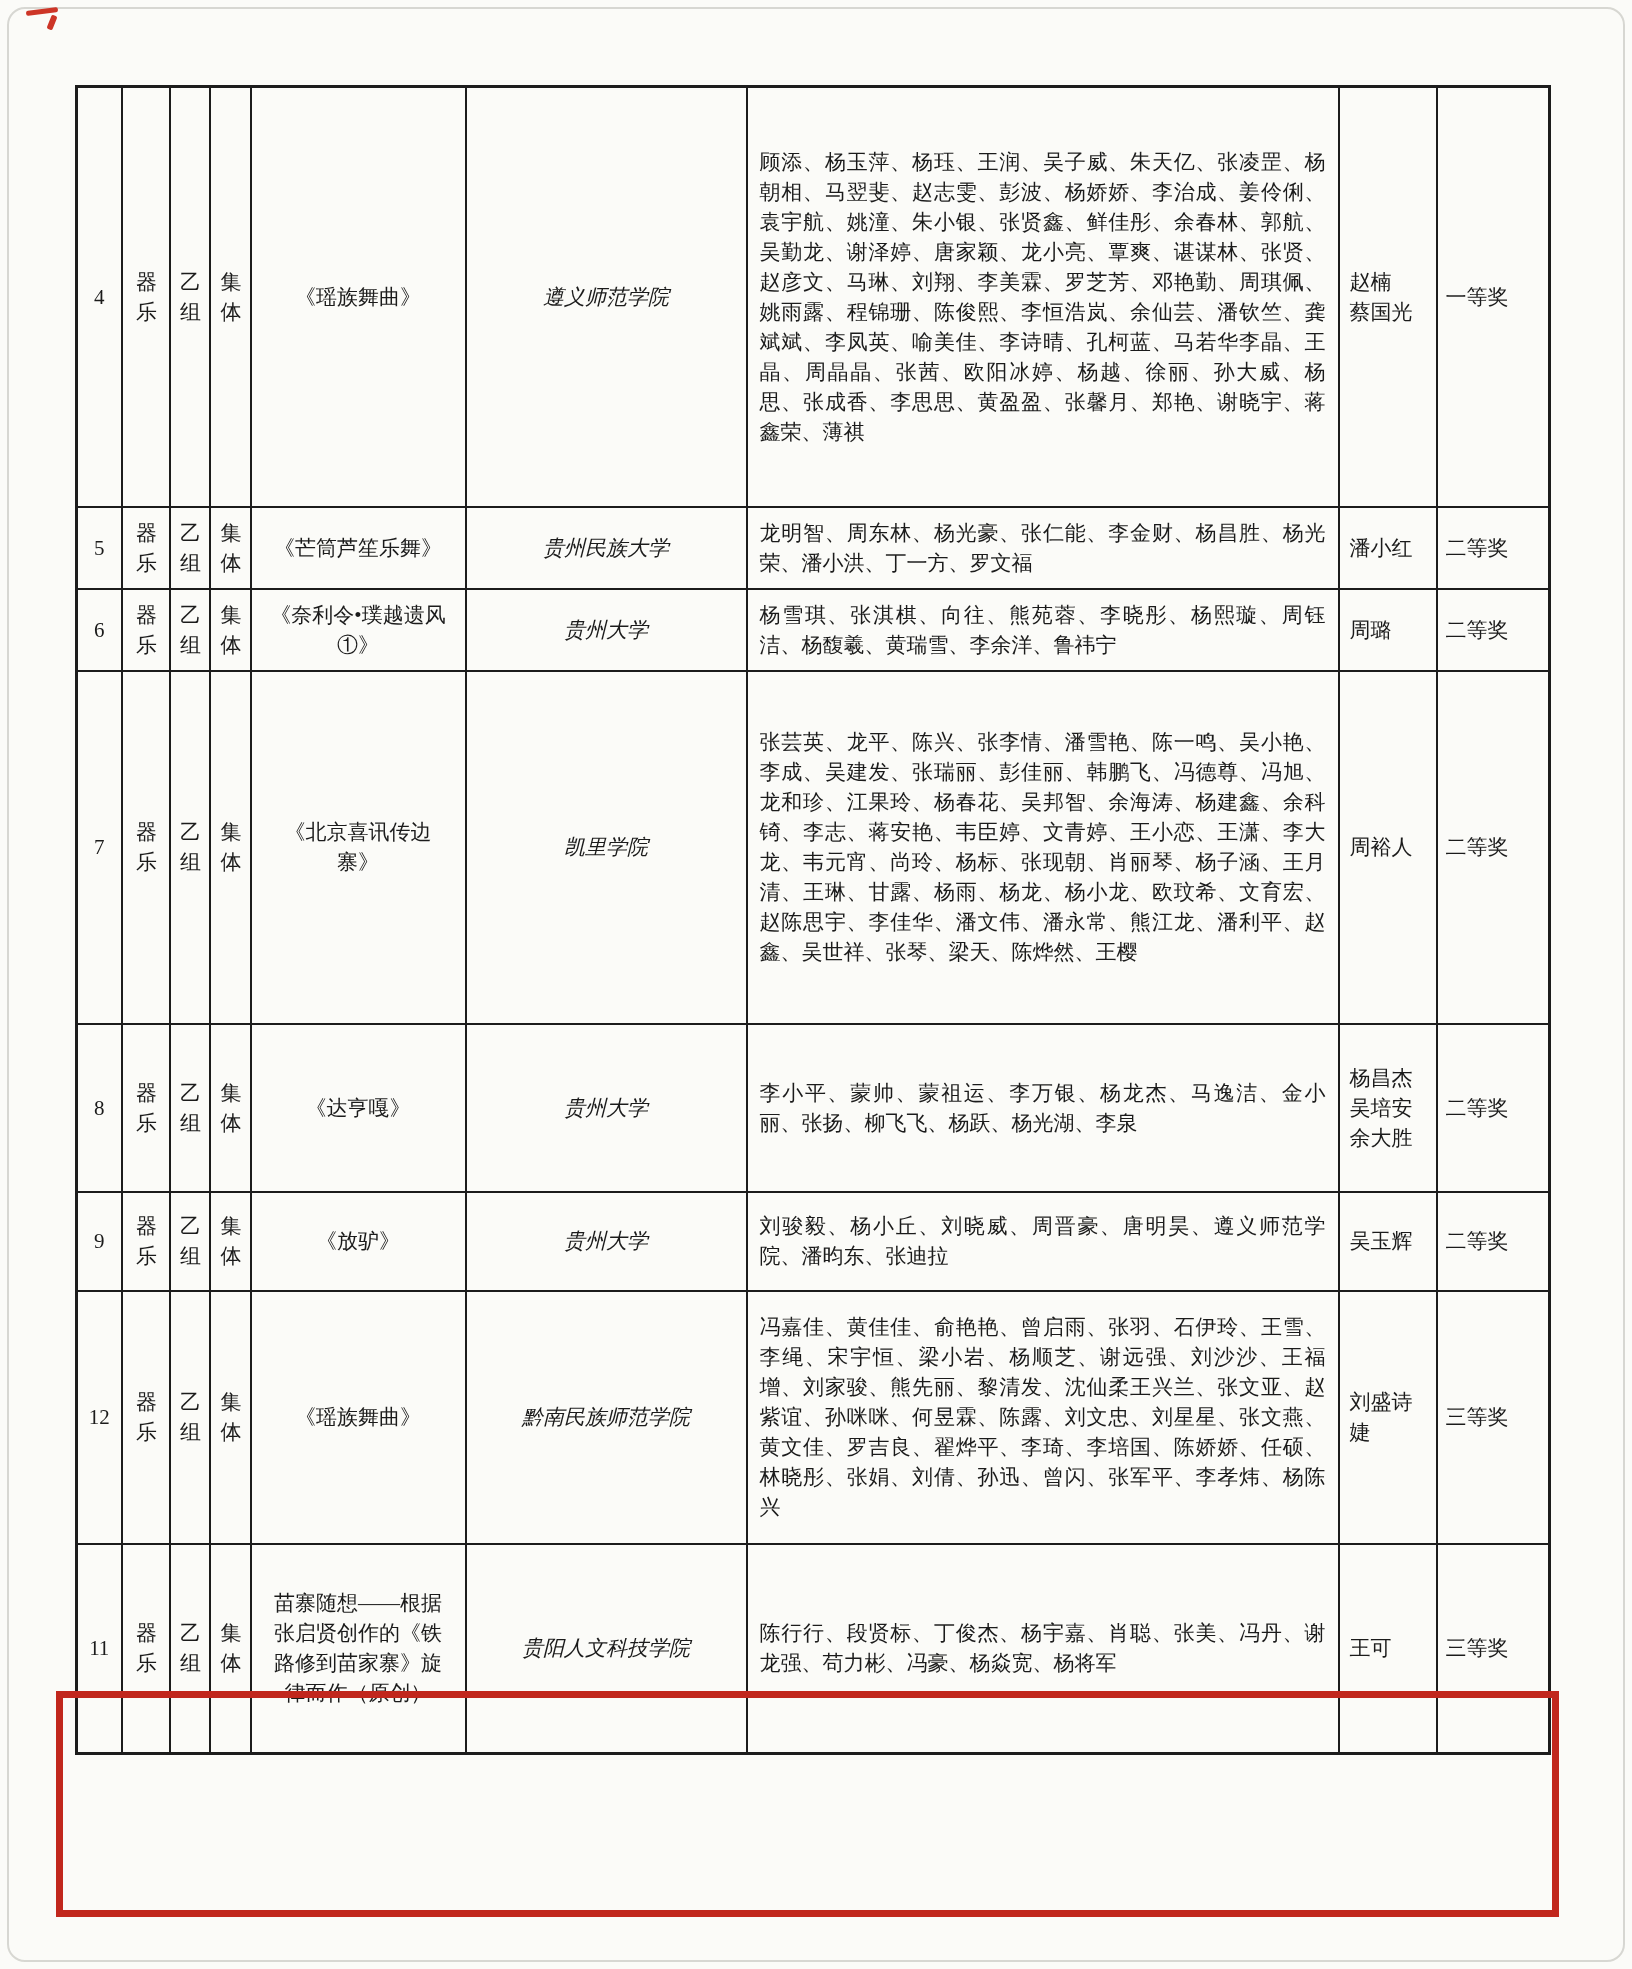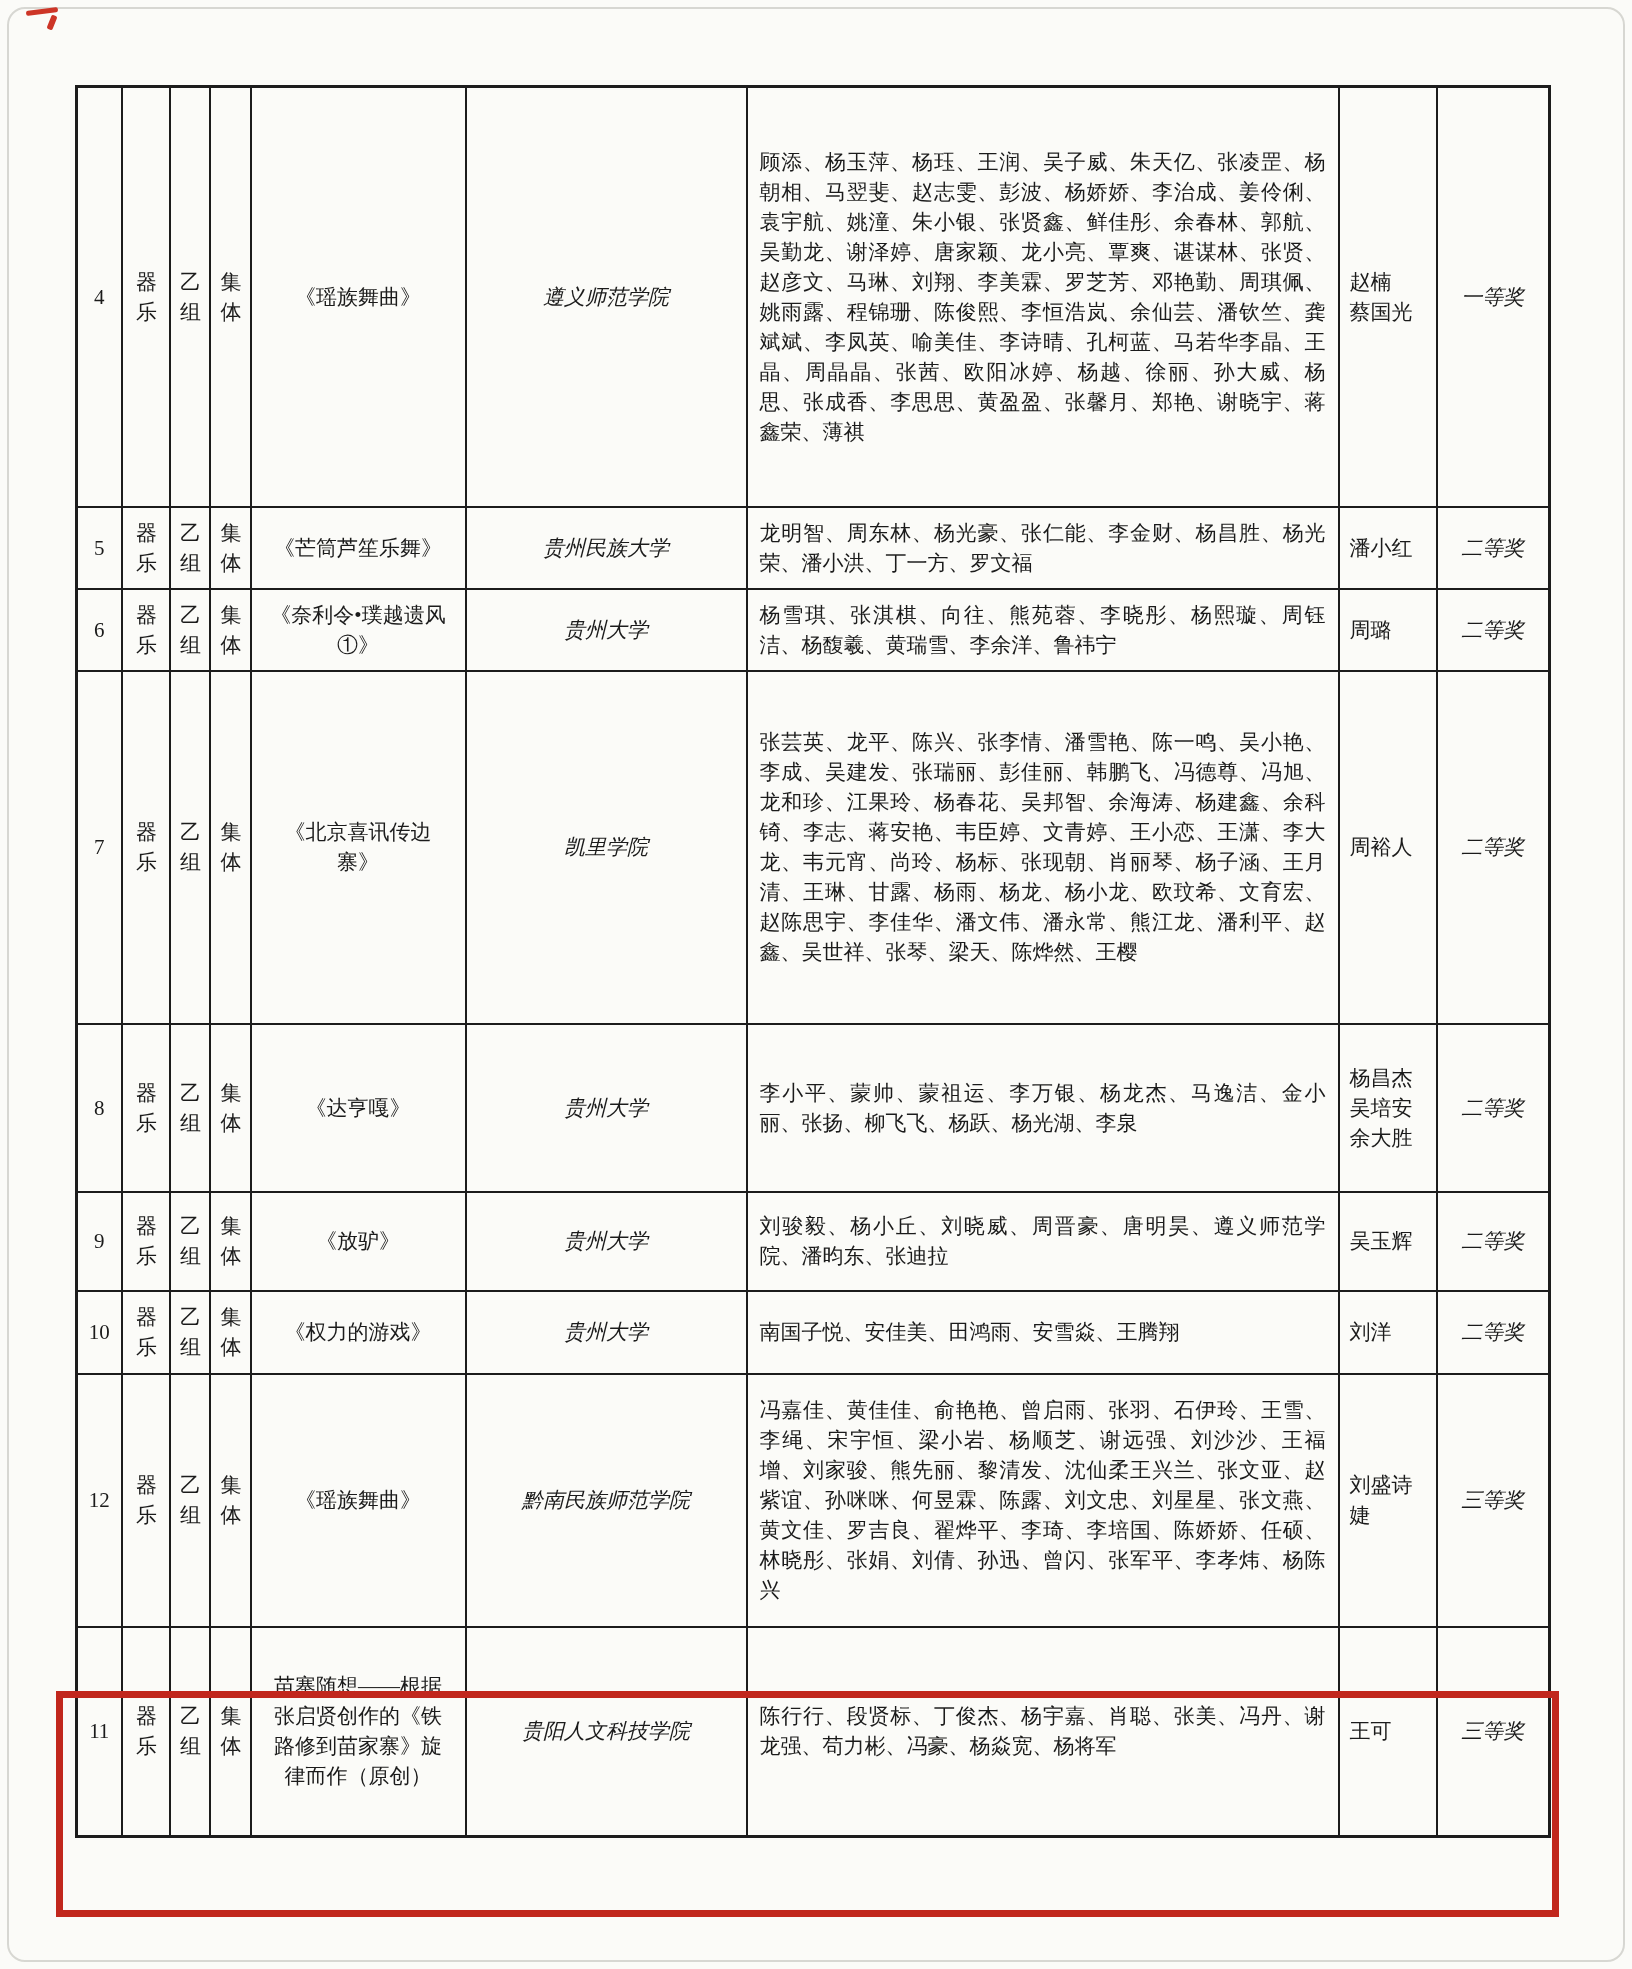--- a/index.html
+++ b/index.html
@@ -33,21 +33,21 @@
     vertical-align:middle;
     overflow:hidden;
   }
   .c-no{text-align:center;}
   .c-v{text-align:center;padding:4px 2px;}
   .vert{display:inline-block;width:1.1em;word-break:break-all;text-align:right;}
   .c-title{text-align:center;padding:6px 18px;margin-left:44px;}
   .c-school{text-align:center;padding:11px 10px;font-style:italic;}
   .c-members{text-align:justify;padding:10px 12px;}
   .c-teachers{text-align:left;white-space:pre-line;padding:4px 10px;}
-  .c-award{text-align:center;font-style:italic;}
+  .c-award{text-align:left;}
   tr.r0{height:420px}
   tr.r1{height:80px}
   tr.r2{height:77px}
   tr.r3{height:353px}
   tr.r4{height:168px}
   tr.r5{height:99px}
   tr.r6{height:83px}
   tr.r7{height:80px}
   tr.r8{height:253px}
   tr.r9{height:210px}
@@ -142,31 +142,20 @@
         <td class="c-no">9</td>
         <td class="c-v"><span class="vert">器乐</span></td>
         <td class="c-v"><span class="vert">乙组</span></td>
         <td class="c-v"><span class="vert">集体</span></td>
         <td class="c-title">《放驴》</td>
         <td class="c-school">贵州大学</td>
         <td class="c-members">刘骏毅、杨小丘、刘晓威、周晋豪、唐明昊、遵义师范学院、潘昀东、张迪拉</td>
         <td class="c-teachers">吴玉辉</td>
         <td class="c-award">二等奖</td>
       </tr>
-      <tr class="r6">
-        <td class="c-no">10</td>
-        <td class="c-v"><span class="vert">器乐</span></td>
-        <td class="c-v"><span class="vert">乙组</span></td>
-        <td class="c-v"><span class="vert">集体</span></td>
-        <td class="c-title">《权力的游戏》</td>
-        <td class="c-school">贵州大学</td>
-        <td class="c-members">南国子悦、安佳美、田鸿雨、安雪焱、王腾翔</td>
-        <td class="c-teachers">刘洋</td>
-        <td class="c-award">二等奖</td>
-      </tr>
       <tr class="r8">
         <td class="c-no">12</td>
         <td class="c-v"><span class="vert">器乐</span></td>
         <td class="c-v"><span class="vert">乙组</span></td>
         <td class="c-v"><span class="vert">集体</span></td>
         <td class="c-title">《瑶族舞曲》</td>
         <td class="c-school">黔南民族师范学院</td>
         <td class="c-members">冯嘉佳、黄佳佳、俞艳艳、曾启雨、张羽、石伊玲、王雪、李绳、宋宇恒、梁小岩、杨顺芝、谢远强、刘沙沙、王福增、刘家骏、熊先丽、黎清发、沈仙柔王兴兰、张文亚、赵紫谊、孙咪咪、何昱霖、陈露、刘文忠、刘星星、张文燕、黄文佳、罗吉良、翟烨平、李琦、李培国、陈娇娇、任硕、林晓彤、张娟、刘倩、孙迅、曾闪、张军平、李孝炜、杨陈兴</td>
         <td class="c-teachers">刘盛诗婕</td>
         <td class="c-award">三等奖</td>

